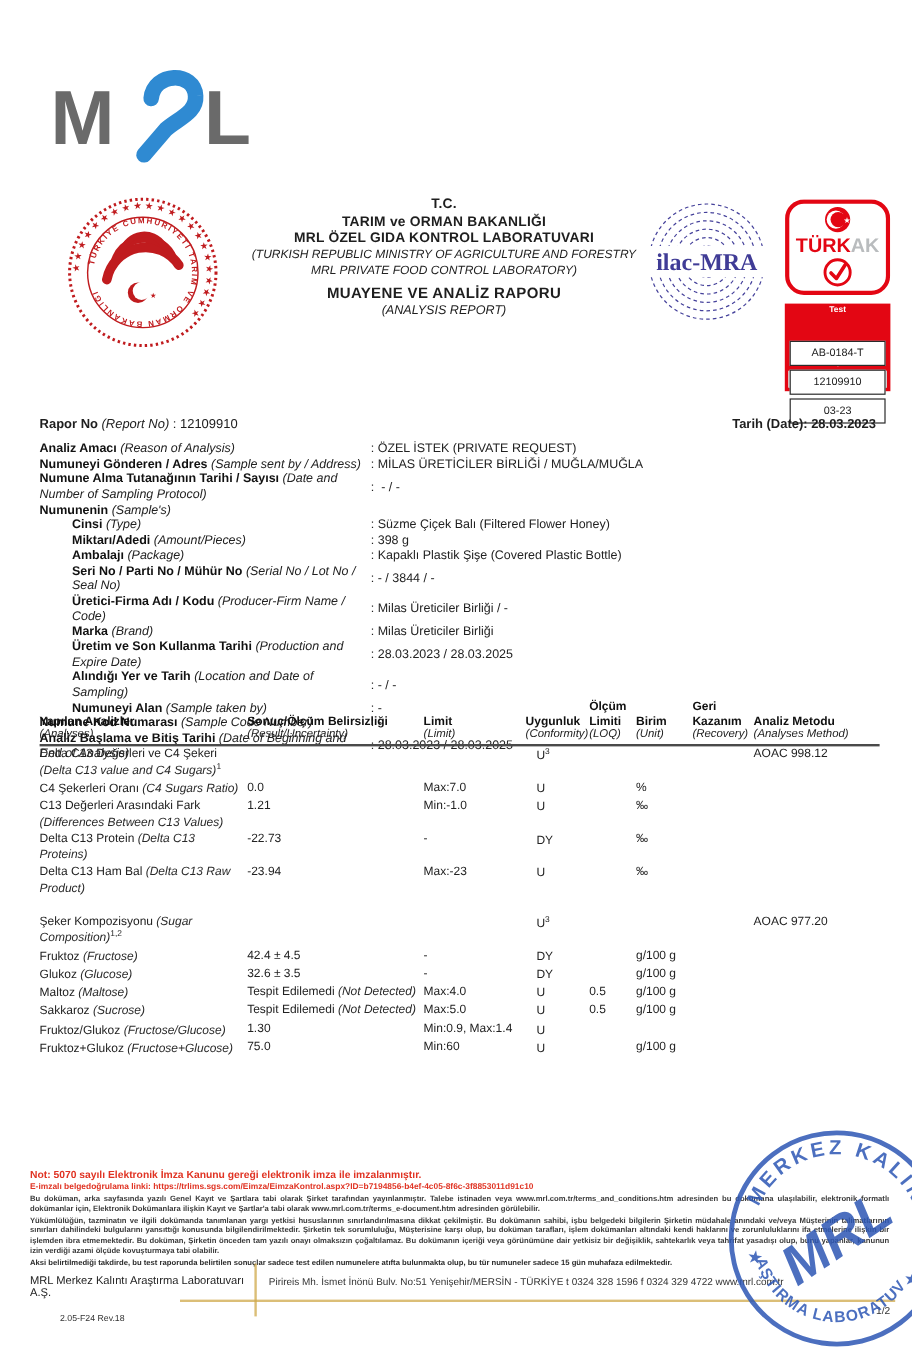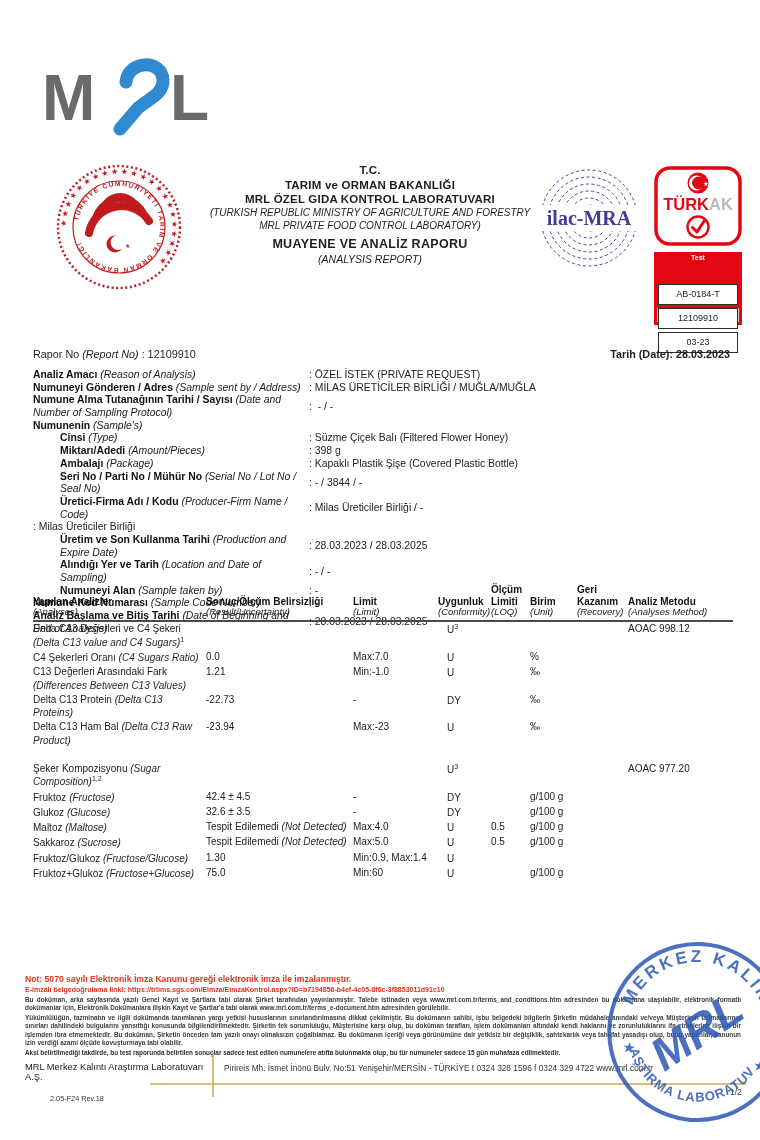--- a/index.html
+++ b/index.html
@@ -19,21 +19,21 @@
   .turkak-band .t1{font-size:7px;font-weight:bold;display:block;}
   .turkak-band .t2{font-size:7.3px;font-weight:bold;display:block;letter-spacing:.2px;margin-top:36px;}
   .turkak-code{background:#fff;border:1px solid #cfcfcf;color:#e30613;font-weight:bold;
                font-size:8.5px;text-align:center;margin:2px 3px 1px;padding:1px 0;}
   .certs{position:absolute;left:658px;top:284px;width:80px;}
   .certs .box{border:1.2px solid #2b2b2b;background:#fff;text-align:center;font-size:9px;
               color:#222;height:19px;line-height:19px;margin-bottom:3px;}
   
   .rapor-row{position:absolute;left:33px;top:348px;width:697px;display:flex;justify-content:space-between;
              font-size:10.8px;}
-  .rapor-left b{font-weight:normal;text-align:right;}
+  .rapor-left b{font-weight:bold;text-align:right;}
   .rapor-left i{font-style:italic;font-weight:normal;color:#222;}
   .date{font-weight:bold;}
   
   .info{position:absolute;left:33px;top:369px;width:700px;font-size:10.4px;line-height:1.22;}
   .irow{display:flex;align-items:center;}
   .irow .ilabel{width:276px;flex:none;}
   .irow .ilabel b{font-weight:bold;color:#111;}
   .irow .ilabel i{font-style:italic;color:#222;font-weight:normal;}
   .irow .ival{flex:1;color:#222;white-space:pre-wrap;}
   .irow.indent .ilabel{padding-left:27px;width:249px;}
@@ -233,20 +233,24 @@
 
       <div class="irow indent">
         <div class="ilabel">
           <b>Üretici-Firma Adı / Kodu</b>
           <i>(Producer-Firm Name / Code)</i>
         </div>
         <div class="ival">: Milas Üreticiler Birliği / -</div>
       </div>
 
       <div class="irow indent">
+        <div class="ilabel">
+          <b>Marka</b>
+          <i>(Brand)</i>
+        </div>
         <div class="ival">: Milas Üreticiler Birliği</div>
       </div>
 
       <div class="irow indent">
         <div class="ilabel">
           <b>Üretim ve Son Kullanma Tarihi</b>
           <i>(Production and Expire Date)</i>
         </div>
         <div class="ival">: 28.03.2023 / 28.03.2025</div>
       </div>

